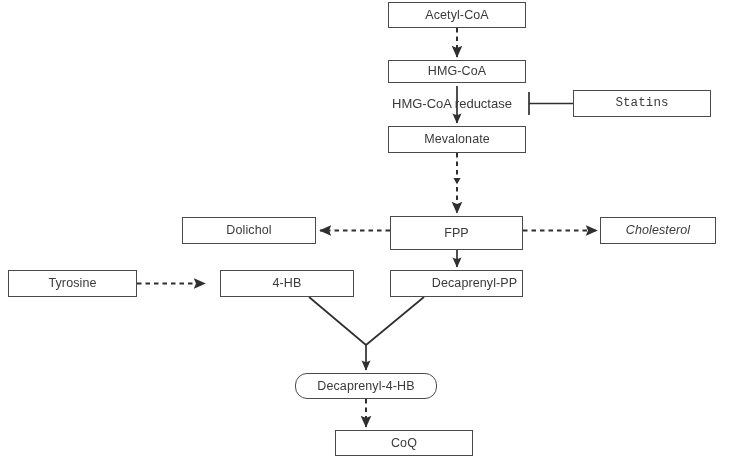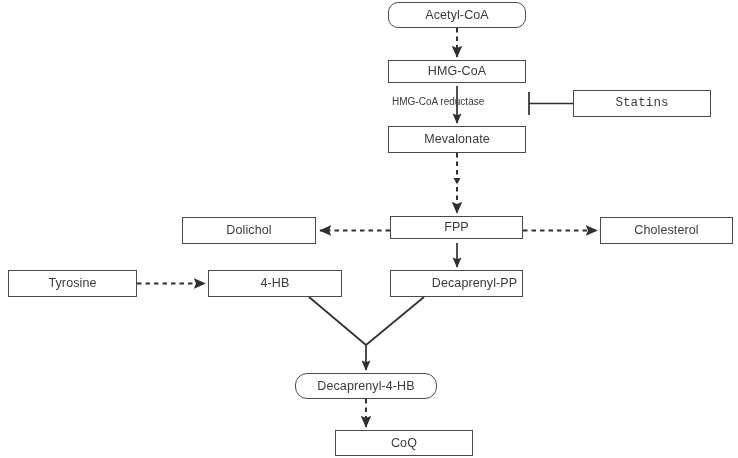--- a/index.html
+++ b/index.html
@@ -33,21 +33,21 @@
     line-height: 1;
     display: flex;
     align-items: center;
     justify-content: center;
     letter-spacing: 0.1px;
     white-space: nowrap;
   }
   .edge-label {
     position: absolute;
     color: #3a3a3a;
-    font-size: 10px;
+    font-size: 13px;
     line-height: 1;
     white-space: nowrap;
     background: transparent;
   }
 </style>
 </head>
 <body>
 
 <div id="diagram-root">
 
@@ -81,21 +81,21 @@
 
     <line x1="309" y1="297" x2="366" y2="345" stroke="#2f2f2f" stroke-width="1.7"></line>
 
     <line x1="424" y1="297" x2="366" y2="345" stroke="#2f2f2f" stroke-width="1.7"></line>
 
     <line x1="366" y1="345" x2="366" y2="370" stroke="#2f2f2f" stroke-width="1.7" marker-end="url(#arrowhead)"></line>
 
     <line x1="366" y1="399" x2="366" y2="427" stroke="#2f2f2f" stroke-width="2" stroke-dasharray="4.5,4" marker-end="url(#arrowhead)"></line>
   </svg>
 
-  <div class="node" style="left:388px; top:2px; width:138px; height:26px;border-radius:10px;">
+  <div class="node" style="left:388px; top:2px; width:138px; height:26px;">
     <span>Acetyl-CoA</span>
   </div>
 
   <div class="node" style="left:388px; top:60px; width:138px; height:23px;">
     <span>HMG-CoA</span>
   </div>
 
   <div class="node" style="left:573px; top:90px; width:138px; height:27px;font-family:Liberation Mono, monospace;">
     <span>Statins</span>
   </div>
@@ -105,33 +105,33 @@
   </div>
 
   <div class="node" style="left:388px; top:126px; width:138px; height:27px;">
     <span>Mevalonate</span>
   </div>
 
   <div class="node" style="left:182px; top:217px; width:134px; height:27px;">
     <span>Dolichol</span>
   </div>
 
-  <div class="node" style="left:390px; top:216px; width:133px; height:23px;">
+  <div class="node" style="left:390px; top:216px; width:133px; height:34px;">
     <span>FPP</span>
   </div>
 
-  <div class="node" style="left:600px; top:217px; width:133px; height:27px;">
+  <div class="node" style="left:600px; top:217px; width:116px; height:27px;font-style:italic;">
     <span>Cholesterol</span>
   </div>
 
   <div class="node" style="left:8px; top:270px; width:129px; height:27px;">
     <span>Tyrosine</span>
   </div>
 
-  <div class="node" style="left:208px; top:270px; width:134px; height:27px;justify-content:center;">
+  <div class="node" style="left:220px; top:270px; width:134px; height:27px;justify-content:center;">
     <span>4-HB</span>
   </div>
 
   <div class="node" style="left:390px; top:270px; width:133px; height:27px;padding-left:36px;">
     <span>Decaprenyl-PP</span>
   </div>
 
   <div class="node" style="left:295px; top:373px; width:142px; height:26px;border-radius:12px;">
     <span>Decaprenyl-4-HB</span>
   </div>

